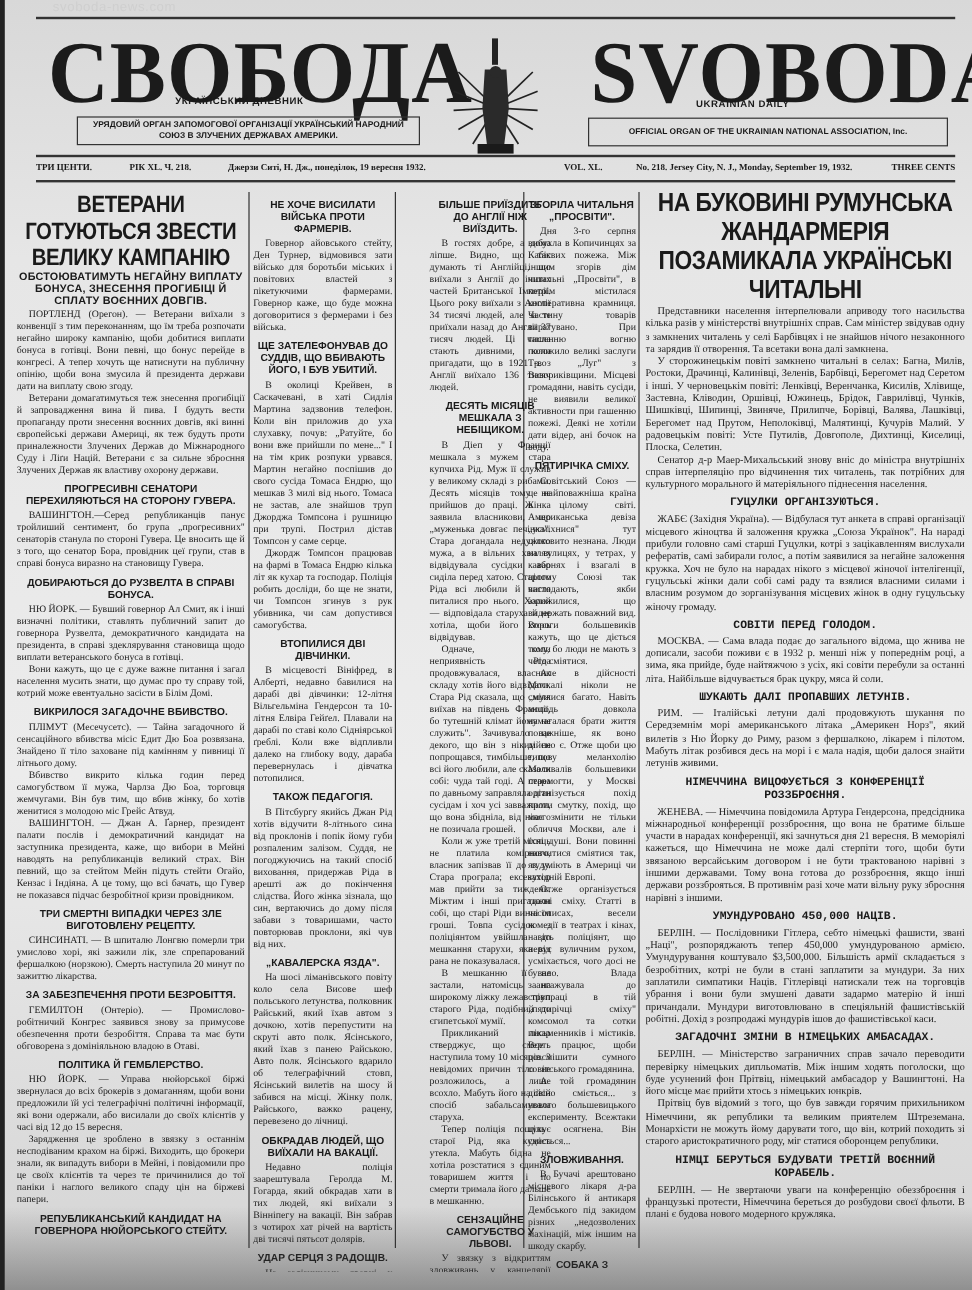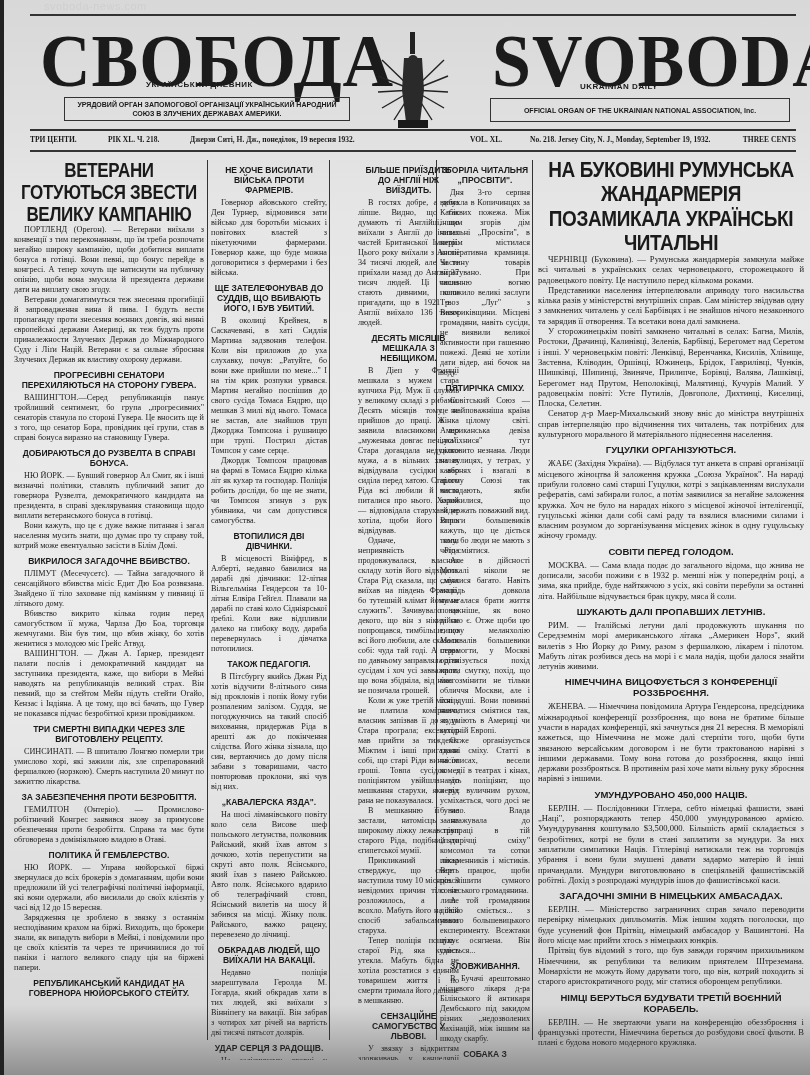--- a/index.html
+++ b/index.html
@@ -69,21 +69,21 @@
     font-size: 8.2px; line-height: 10px; text-align: justify; text-indent: 10px;
     hyphens: auto;
   }
   .body-text.wide { font-size: 8.6px; line-height: 10.3px; }
   .h-huge {
     font-family: "Liberation Sans", sans-serif; font-weight: bold; text-align: center;
     font-size: 19px; line-height: 21px; transform: scaleY(1.15); letter-spacing: -0.4px;
     margin: 4px 0 6px;
   }
   .h-right {
-    font-family: Liberation Sans, sans-serif; font-weight: bold; text-align: center;
+    font-family: Liberation Mono, monospace; font-weight: bold; text-align: center;
     font-size: 9.5px; line-height: 11px; margin: 5px 0 3px;
   }
 </style>
 </head>
 <body>
 
 <div class="page">
   <div class="watermark">svoboda-news.com</div>
 
   <div class="masthead">
@@ -129,20 +129,21 @@
   </div>
 
   <div class="col-rule" style="left:203px;"></div>
   <div class="col-rule" style="left:325px;"></div>
   <div class="col-rule" style="left:432px;"></div>
   <div class="col-rule" style="left:528px;"></div>
 
   <div class="col" style="left:10px; width:190px; height:900px;">
     <div>
       <div class="h-big">ВЕТЕРАНИ ГОТУЮТЬСЯ ЗВЕСТИ ВЕЛИКУ КАМПАНІЮ</div>
+      <div class="h-sub">ОБСТОЮВАТИМУТЬ НЕГАЙНУ ВИПЛАТУ БОНУСА, ЗНЕСЕННЯ ПРОГИБІЦІ Й СПЛАТУ ВОЄННИХ ДОВГІВ.</div>
       <p class="body-text">ПОРТЛЕНД (Орегон). — Ветерани виїхали з конвенції з тим переконанням, що їм треба розпочати негайно широку кампанію, щоби добитися виплати бонуса в готівці. Вони певні, що бонус перейде в конгресі. А тепер хочуть ще натиснути на публичну опінію, щоби вона змусила й президента держави дати на виплату свою згоду.</p>
       <p class="body-text">Ветерани домагатимуться теж знесення прогибіції й запровадження вина й пива. І будуть вести пропаганду проти знесення воєнних довгів, які винні європейські держави Америці, як теж будуть проти приналежности Злучених Держав до Міжнародного Суду і Ліґи Націй. Ветерани є за сильне збросння Злучених Держав як властиву охорону держави.</p>
     </div>
     <div>
       <div class="h-mid">ПРОГРЕСИВНІ СЕНАТОРИ ПЕРЕХИЛЯЮТЬСЯ НА СТОРОНУ ГУВЕРА.</div>
       <p class="body-text">ВАШИНГТОН.—Серед републиканців панує тройлиший сентимент, бо група „прогресивних" сенаторів станула по стороні Гувера. Це вносить ще й з того, що сенатор Бора, провідник цеї групи, став в справі бонуса виразно на становищу Гувера.</p>
     </div>
     <div>
       <div class="h-mid">ДОБИРАЮТЬСЯ ДО РУЗВЕЛТА В СПРАВІ БОНУСА.</div>
       <p class="body-text">НЮ ЙОРК. — Бувший говернор Ал Смит, як і інші визначні політики, ставлять публичний запит до говернора Рузвелта, демократичного кандидата на президента, в справі здеклярування становища щодо виплати ветеранського бонуса в готівці.</p>
@@ -248,21 +249,20 @@
     <div>
       <div class="h-mid">СОБАКА З ГАРАСІВКОЮ.</div>
 
     </div>
 
   </div>
 
   <div class="col" style="left:534px; width:266px; height:900px;">
     <div>
       <div class="h-huge">НА БУКОВИНІ РУМУНСЬКА ЖАНДАРМЕРІЯ ПОЗАМИКАЛА УКРАЇНСЬКІ ЧИТАЛЬНІ</div>
-      <p class="body-text wide">ЧЕРНІВЦІ (Буковина). — Румунська жандармерія замкнула майже всі читальні в українських селах черновецького, сторожецького й радовецького повіту. Це наступило перед кількома роками.</p>
       <p class="body-text wide">Представники населення інтерпелювали априводу того насильства кілька разів у міністерстві внутрішніх справ. Сам міністер звідував одну з замкнених читалень у селі Барбівцях і не знайшов нічого незаконного та зарядив її отворення. Та всетаки вона далі замкнена.</p>
       <p class="body-text wide">У сторожинецькім повіті замкнено читальні в селах: Багна, Милів, Ростоки, Драчинці, Калинівці, Зеленів, Барбівці, Берегомет над Серетом і інші. У черновецькім повіті: Ленківці, Веренчанка, Кисилів, Хлівище, Застевна, Кліводин, Оршівці, Южинець, Брідок, Гаврилівці, Чунків, Шишківці, Шипинці, Звиняче, Прилипче, Борівці, Валява, Лашківці, Берегомет над Прутом, Неполоківці, Малятинці, Кучурів Малий. У радовецькім повіті: Усте Путилів, Довгополе, Дихтинці, Киселиці, Плоска, Селетин.</p>
       <p class="body-text wide">Сенатор д-р Маер-Михальський знову вніс до міністра внутрішніх справ інтерпеляцію про відчинення тих читалень, так потрібних для культурного морального й матеріяльного піднесення населення.</p>
     </div>
     <div>
       <div class="h-right">ГУЦУЛКИ ОРГАНІЗУЮТЬСЯ.</div>
       <p class="body-text wide">ЖАБЄ (Західня Україна). — Відбулася тут анкета в справі організації місцевого жіноцтва й заложення кружка „Союза Українок". На нараді прибули головно самі старші Гуцулки, котрі з зацікавленням вислухали рефератів, самі забирали голос, а потім заявилися за негайне заложення кружка. Хоч не було на нарадах нікого з місцевої жіночої інтелігенції, гуцульські жінки дали собі самі раду та взялися власними силами і власним розумом до зорганізування місцевих жінок в одну гуцульську жіночу громаду.</p>
     </div>
     <div>
       <div class="h-right">СОВІТИ ПЕРЕД ГОЛОДОМ.</div>

